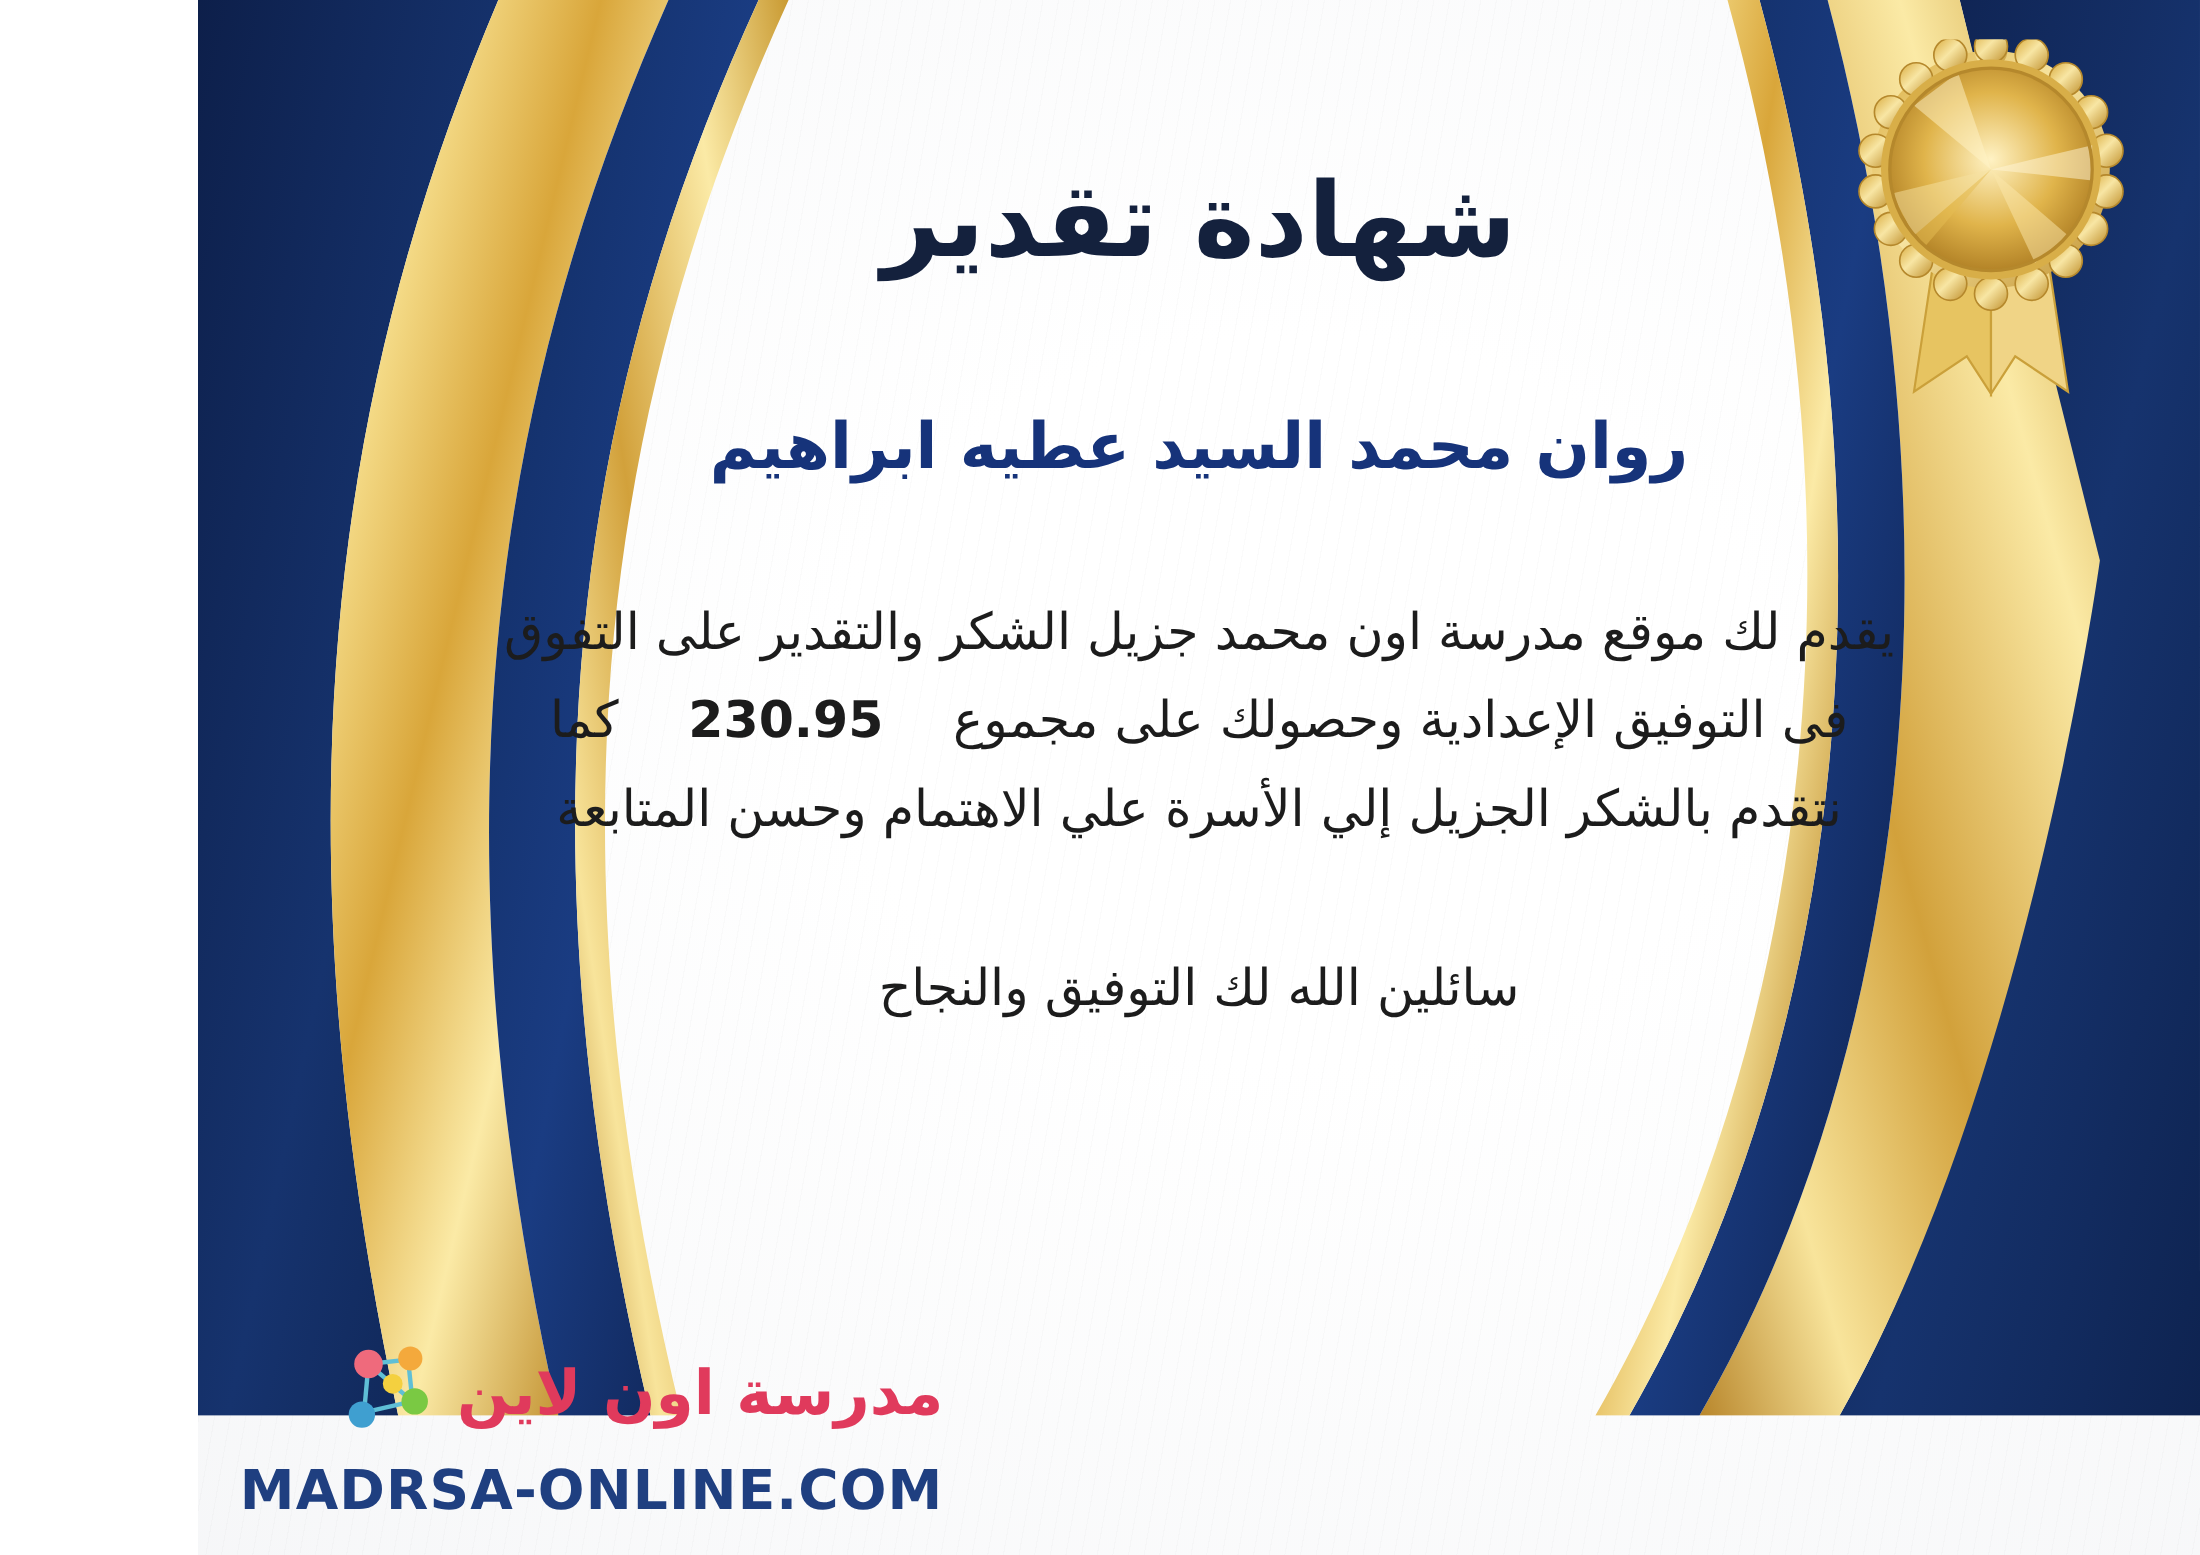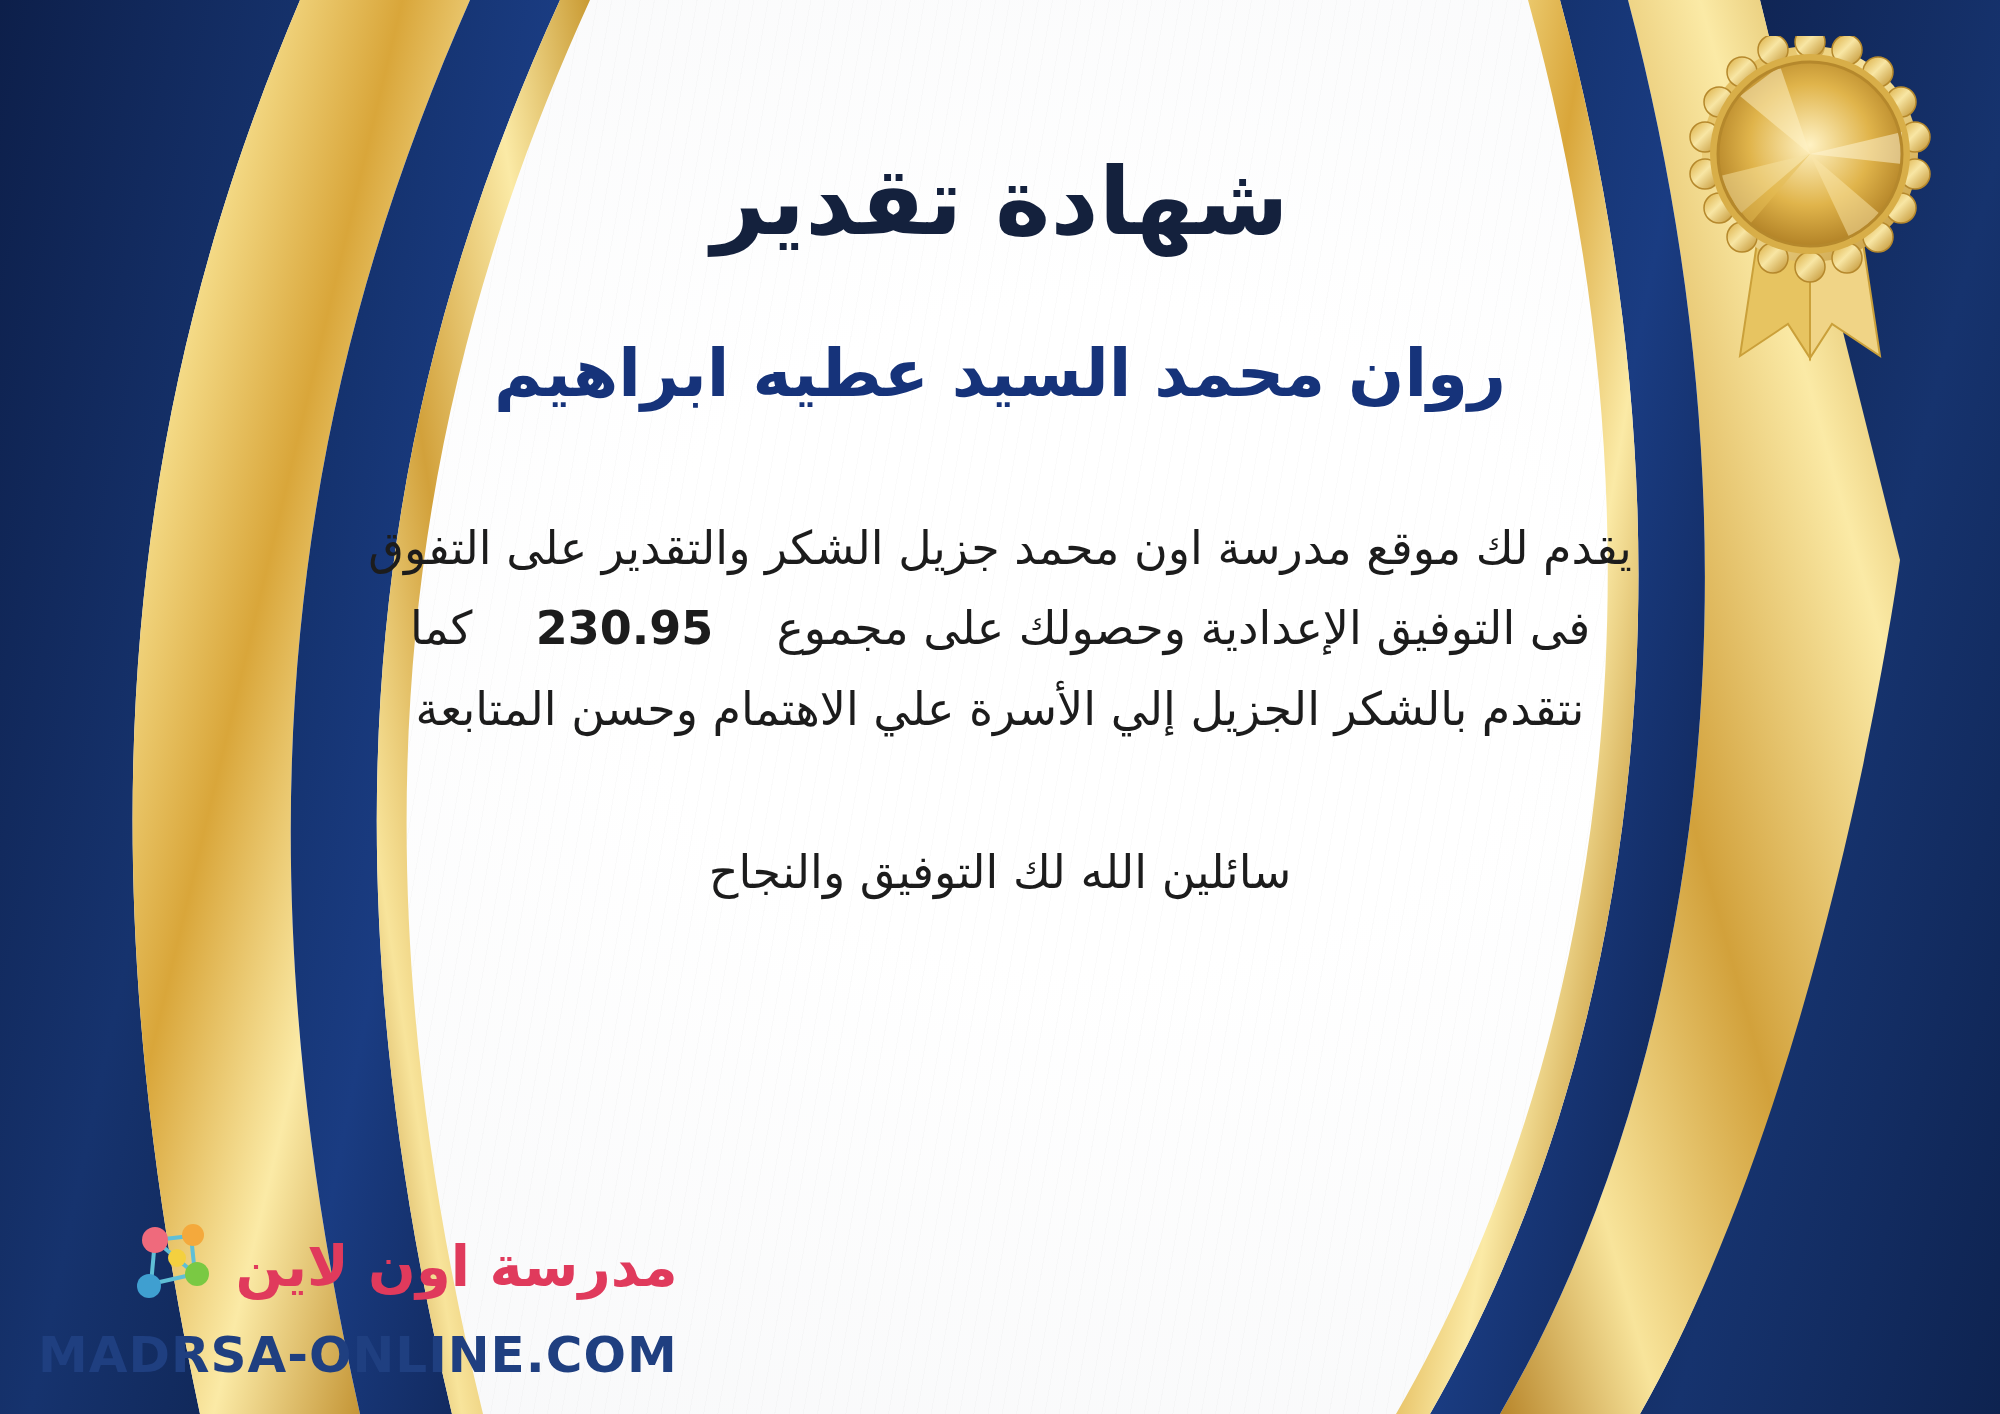--- a/index.html
+++ b/index.html
@@ -6,21 +6,21 @@
     margin: 0;
     padding: 0;
     background: #ffffff;
   }
   body {
     font-family: "DejaVu Sans", "Liberation Sans", sans-serif;
   }
 
   .certificate {
     position: relative;
-    width: 2000px;
+    width: 1820px;
     height: 1414px;
     overflow: hidden;
     background: #ffffff;
   }
 
   
   .deco {
     position: absolute;
     inset: 0;
     pointer-events: none;
@@ -60,22 +60,22 @@
   .cert-title {
     margin-top: 150px;
     font-size: 94px;
     font-weight: 700;
     color: #14213d;
     letter-spacing: 0px;
     line-height: 1.1;
   }
 
   .recipient {
-    margin-top: 80px;
-    font-size: 66px;
+    margin-top: 116px;
+    font-size: 58px;
     font-weight: 700;
     color: #16337a;
     line-height: 1.25;
     max-width: 1500px;
   }
 
   .body-text {
     margin-top: 92px;
     font-size: 46px;
     color: #1c1c1c;

